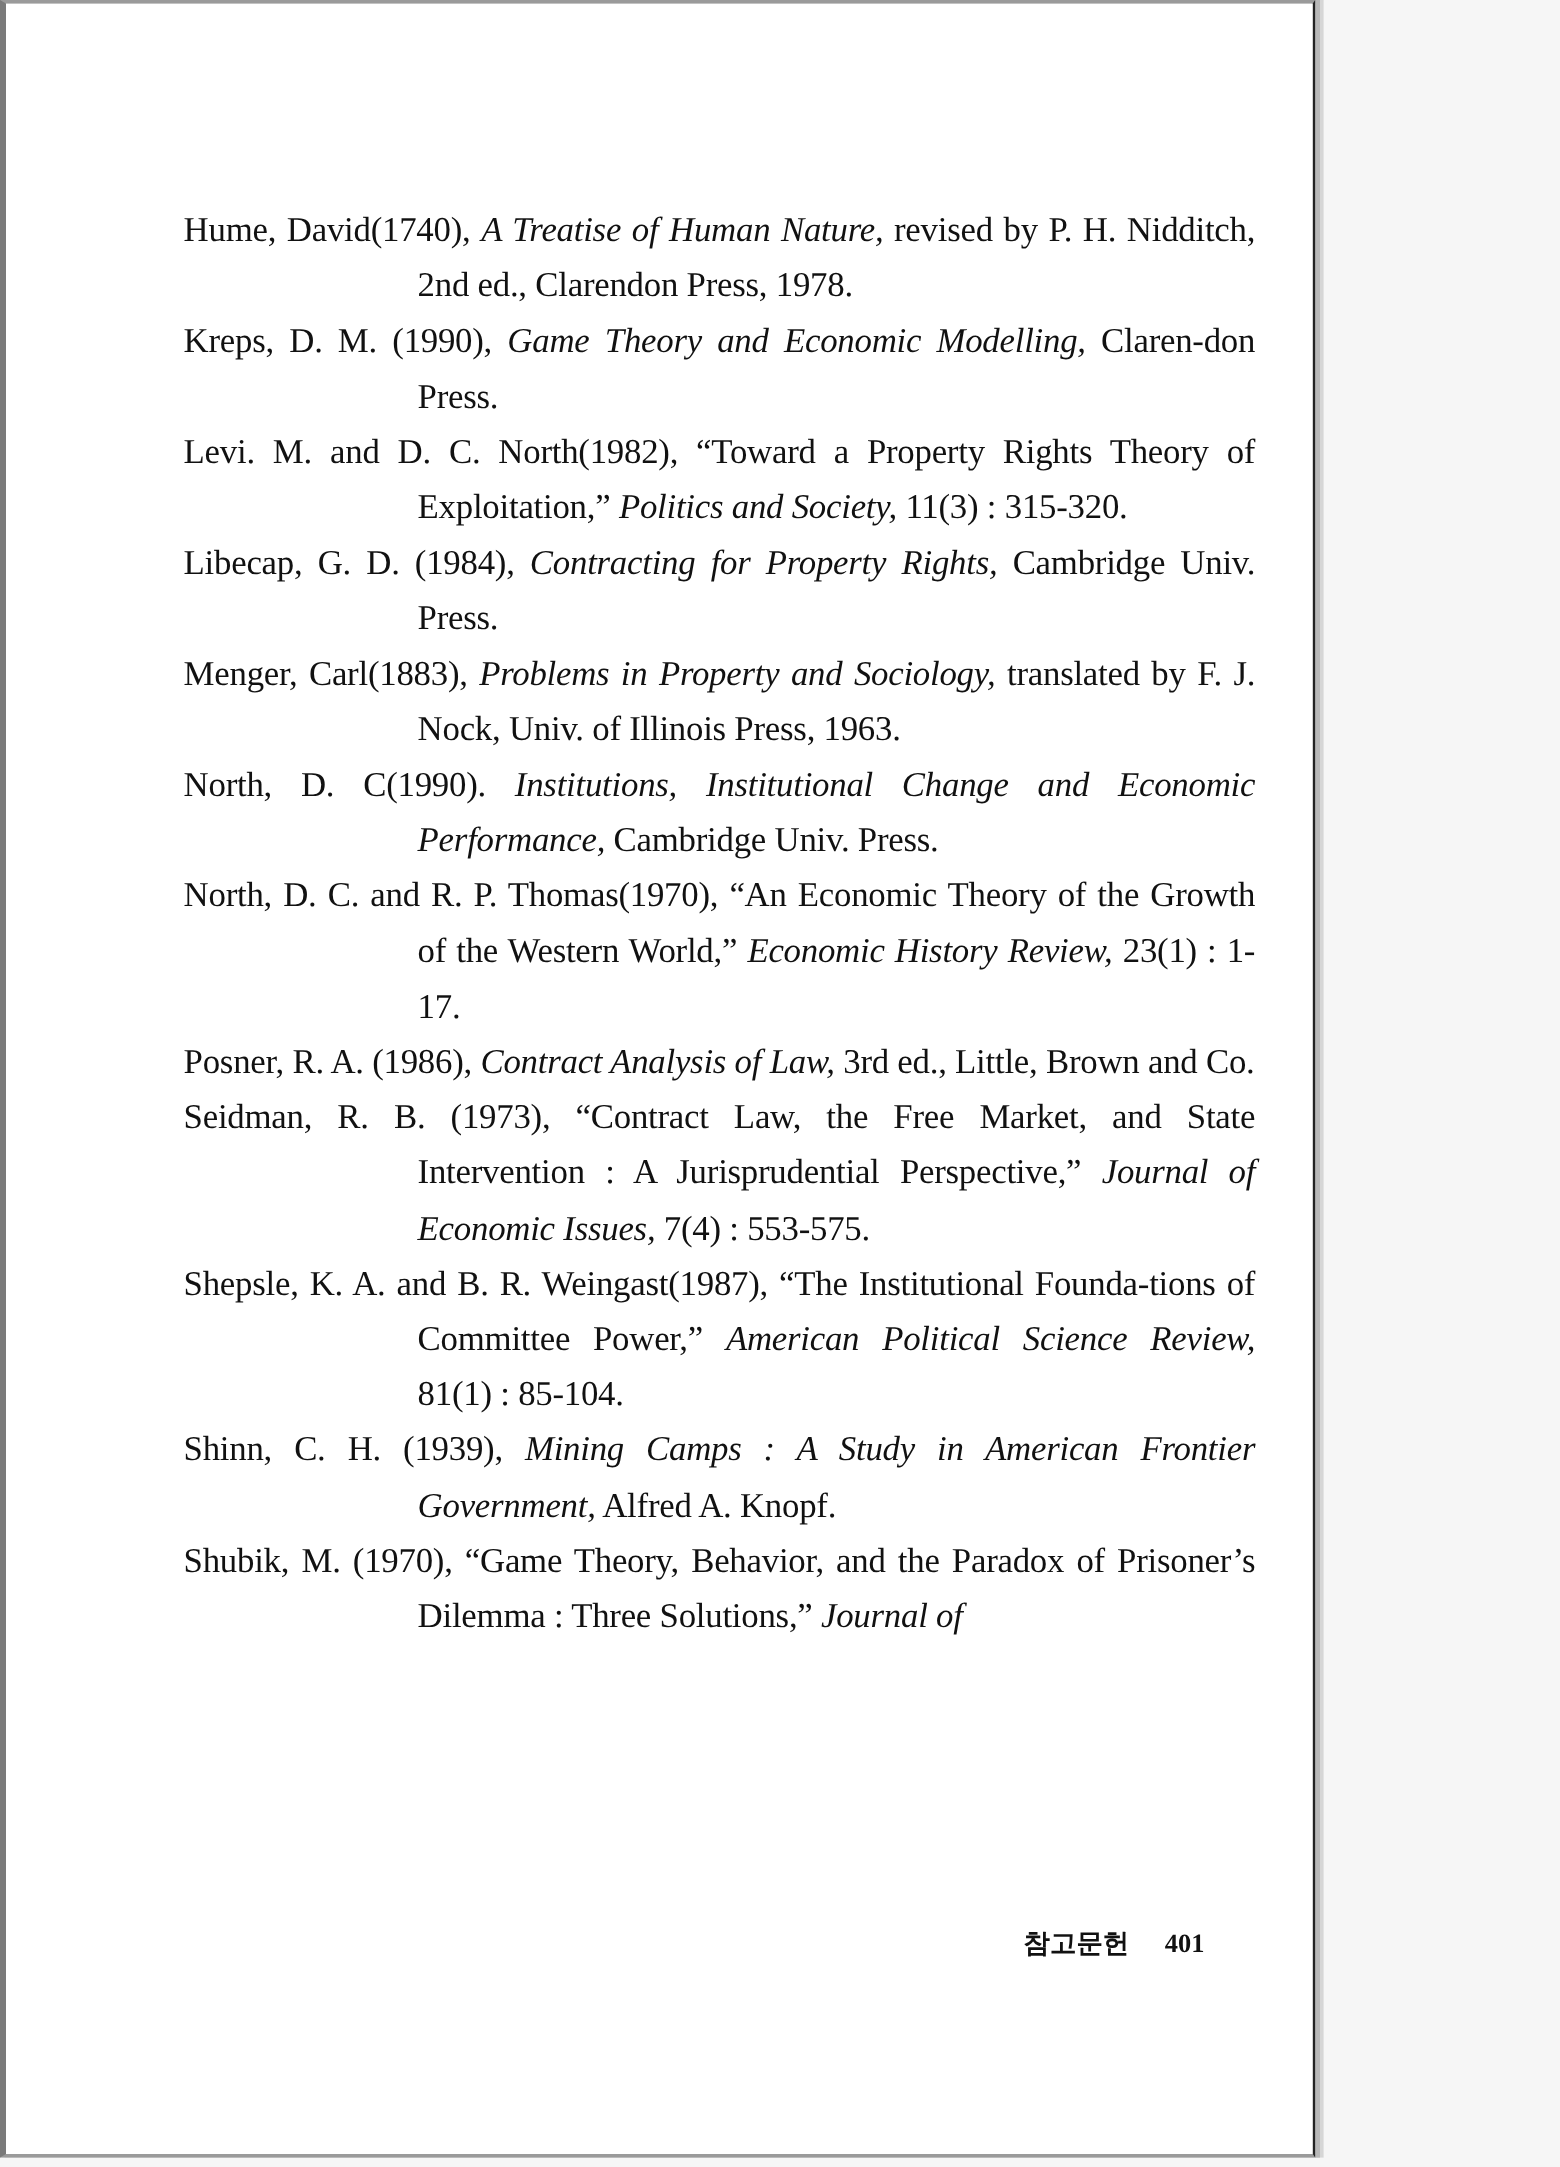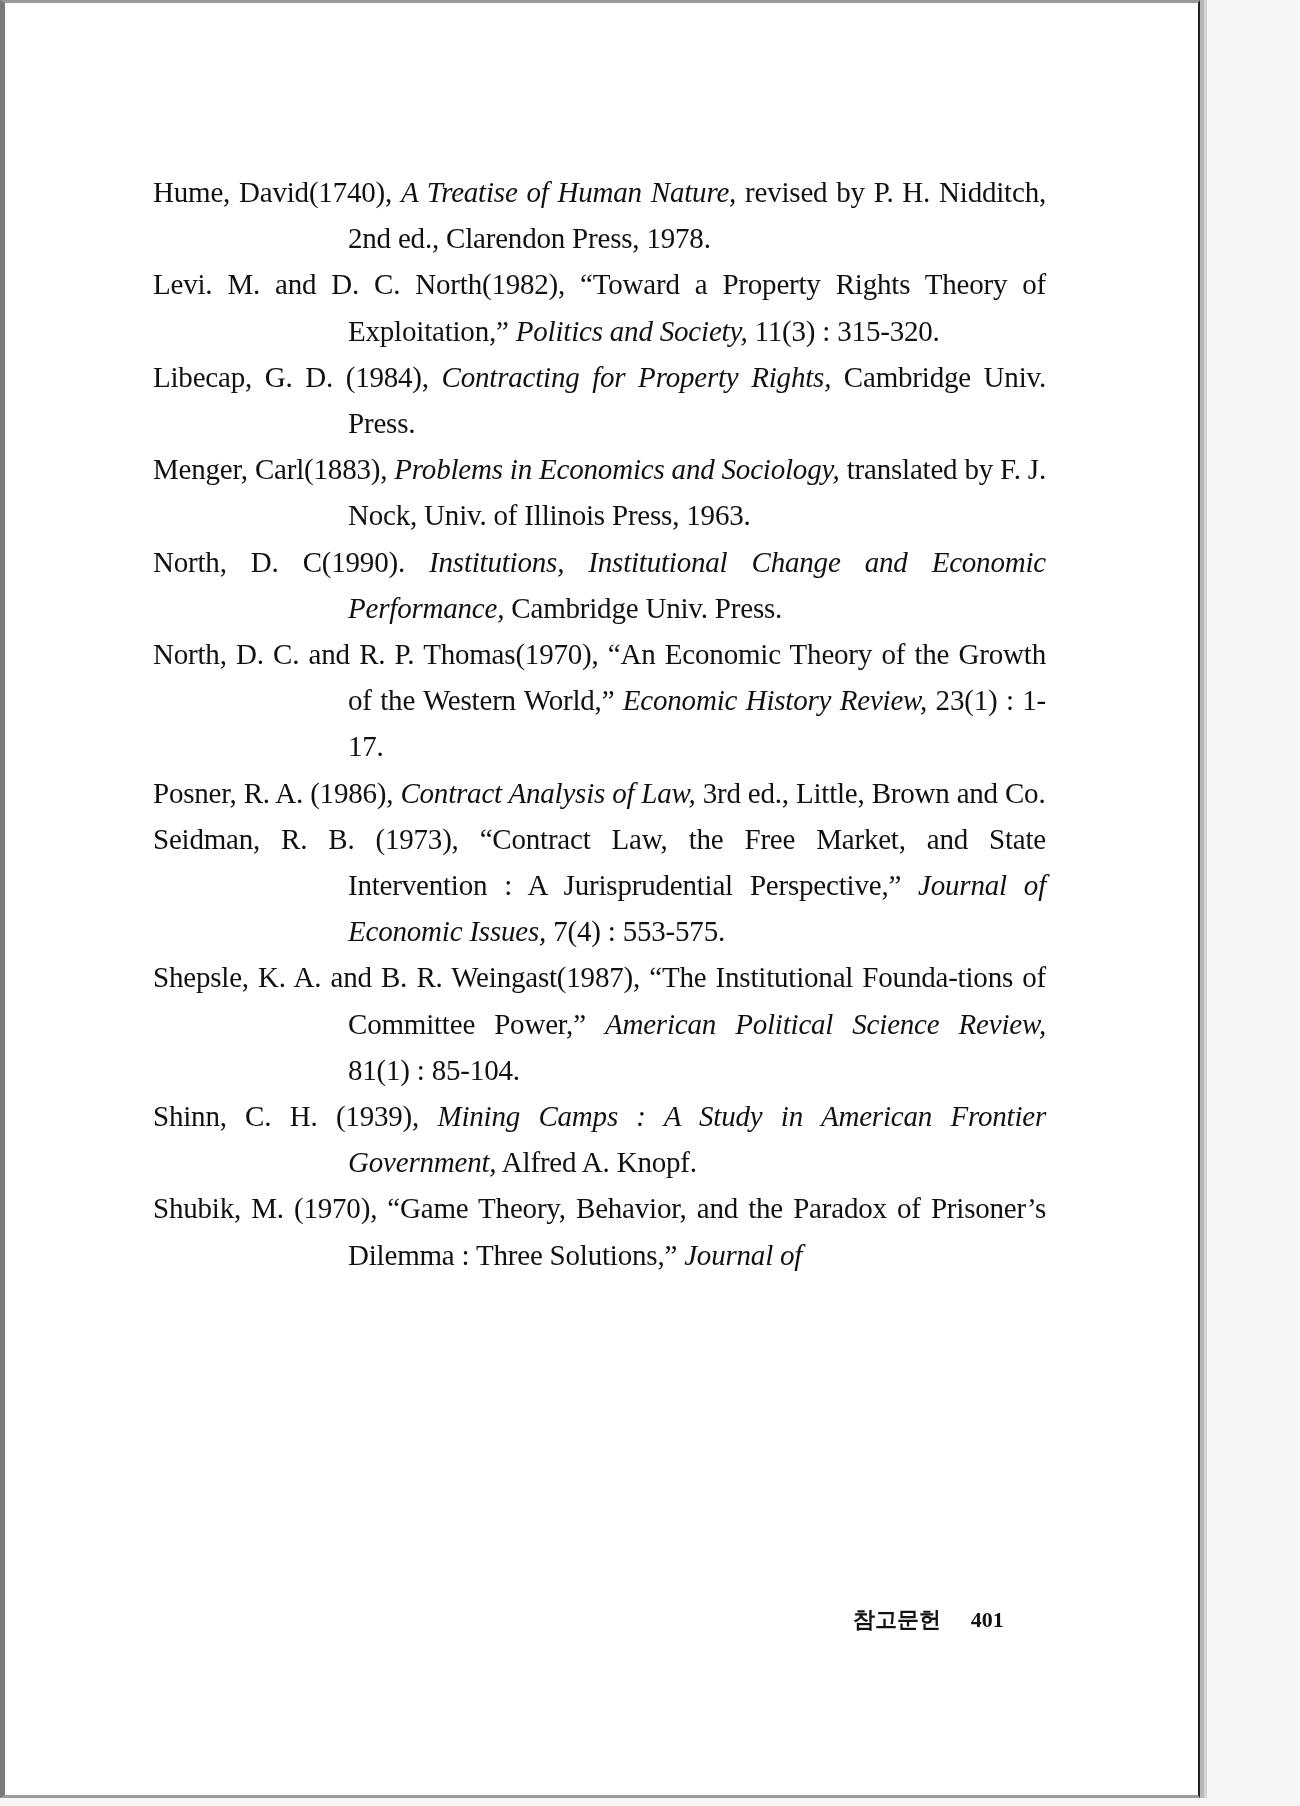--- a/index.html
+++ b/index.html
@@ -5,21 +5,21 @@
     html, body { margin: 0; padding: 0; }
     body {
       width: 1300px; height: 1806px;
       background: #f6f6f6;
       position: relative;
       overflow: hidden;
     }
     .page {
       position: absolute;
       left: 0; top: 0;
-      width: 1200px; height: 1798px;
+      width: 1096px; height: 1798px;
       background: #ffffff;
       border-top: 3px solid #9a9a9a;
       border-left: 5px solid #7a7a7a;
       border-bottom: 3px solid #9a9a9a;
       border-right: 2px solid #222;
       box-shadow: 4px 0 0 #b8b8b8, 7px 0 0 #d6d6d6;
       box-sizing: border-box;
     }
     .refs {
       position: absolute;
@@ -55,27 +55,30 @@
   </style>
 </head>
 <body>
 
 <div class="page">
   <div class="refs">
     <p class="ref">
       <span>Hume, David(1740), </span><em>A Treatise of Human Nature,</em><span> revised by P. H. Nidditch, 2nd ed., Clarendon Press, 1978.</span>
     </p>
     <p class="ref">
+      <span>Kreps, D. M. (1990), </span><em>Game Theory and Economic Modelling,</em><span> Claren-don Press.</span>
+    </p>
+    <p class="ref">
       <span>Levi. M. and D. C. North(1982), “Toward a Property Rights Theory of Exploitation,” </span><em>Politics and Society,</em><span> 11(3) : 315-320.</span>
     </p>
     <p class="ref">
       <span>Libecap, G. D. (1984), </span><em>Contracting for Property Rights,</em><span> Cambridge Univ. Press.</span>
     </p>
     <p class="ref">
-      <span>Menger, Carl(1883), </span><em>Problems in Economics and Sociology,</em><span> translated by F. J. Nock, Univ. of Illinois Press, 1963.</span>
+      <span>Menger, Carl(1883), </span><em>Problems in Property and Sociology,</em><span> translated by F. J. Nock, Univ. of Illinois Press, 1963.</span>
     </p>
     <p class="ref">
       <span>North, D. C(1990). </span><em>Institutions, Institutional Change and Economic Performance,</em><span> Cambridge Univ. Press.</span>
     </p>
     <p class="ref">
       <span>North, D. C. and R. P. Thomas(1970), “An Economic Theory of the Growth of the Western World,” </span><em>Economic History Review,</em><span> 23(1) : 1-17.</span>
     </p>
     <p class="ref">
       <span>Posner, R. A. (1986), </span><em>Contract Analysis of Law,</em><span> 3rd ed., Little, Brown and Co.</span>
     </p>

